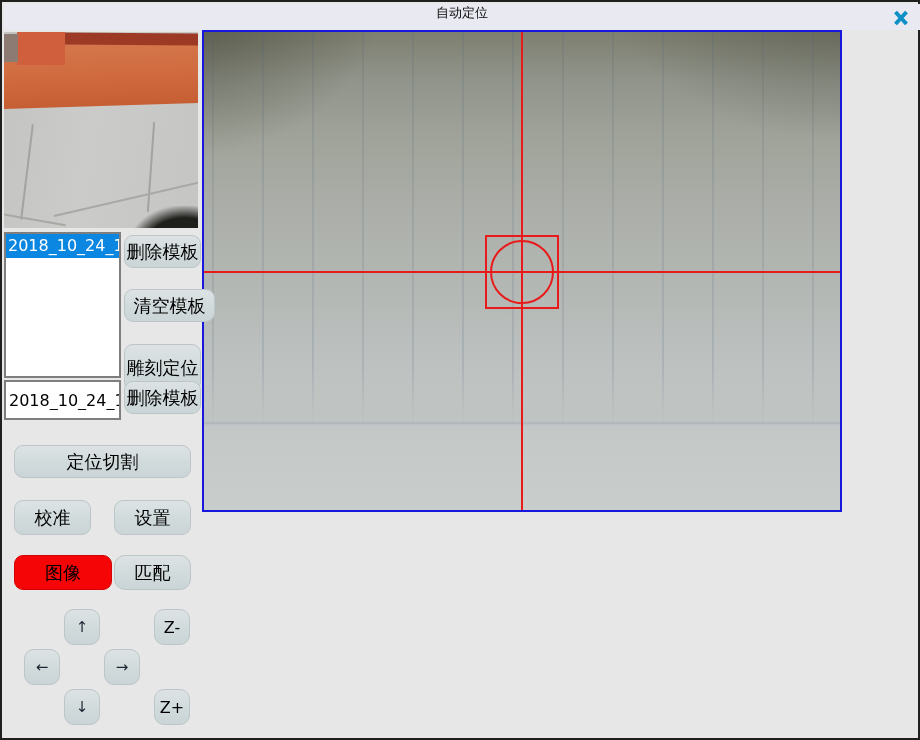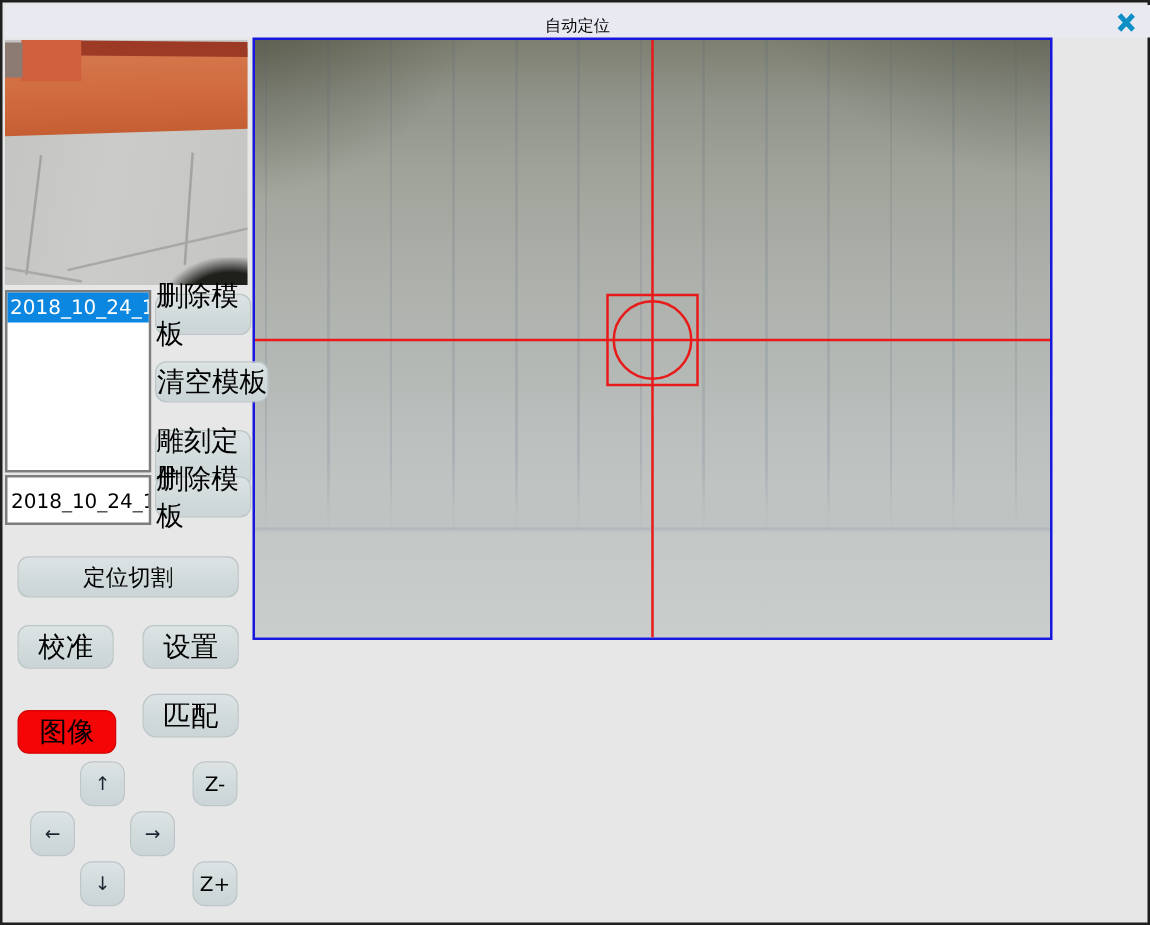--- a/index.html
+++ b/index.html
@@ -7,21 +7,21 @@
     font-family:"DejaVu Sans","Liberation Sans",sans-serif;
     background:#e7e7e7;
   }
   .frame{
     position:absolute;left:0;top:0;width:920px;height:740px;
     border:2px solid #1f1f1f;box-sizing:border-box;background:#e7e7e7;
   }
   
   .titlebar{
     position:absolute;left:2px;top:2px;width:916px;height:26px;
-    background:#e9e9f1;display:flex;align-items:flex-end;justify-content:center;
+    background:#e9e9f1;display:flex;align-items:flex-start;justify-content:center;
   }
   .title-text{font-size:13px;color:#0a0a0a;}
   .close-btn{
     position:absolute;right:8px;top:3px;width:22px;height:22px;
     display:flex;align-items:center;justify-content:center;cursor:pointer;
   }
   
   .camera{
     position:absolute;left:200px;top:28px;width:636px;height:478px;
     border:2px solid #1717dd;overflow:hidden;
@@ -82,31 +82,31 @@
     border:2px solid #7e7e7e;box-sizing:border-box;background:#ffffff;
     font-family:"DejaVu Sans","Liberation Sans",sans-serif;
     font-size:16px;color:#000;padding:0 0 0 3px;outline:none;
   }
   
   .btn{
     position:absolute;box-sizing:border-box;
     background:linear-gradient(180deg,#dde3e4 0%,#d2dbdc 50%,#cbd4d6 100%);
     border:1px solid #bcc5c7;border-radius:9px;
     display:flex;align-items:center;justify-content:center;
-    font-size:22px;color:#000;cursor:pointer;user-select:none;
+    font-size:18px;color:#000;cursor:pointer;user-select:none;
   }
   .btn.red{background:#f50505;border-color:#d40404;}
   .b-del{left:122px;top:233px;width:77px;height:33px;}
   .b-clr{left:122px;top:287px;width:91px;height:33px;}
   .b-eng{left:122px;top:342px;width:77px;height:47px;}
   .b-add{left:122px;top:379px;width:77px;height:33px;}
   .b-cut{left:12px;top:443px;width:177px;height:33px;font-size:18px;}
   .b-cal{left:12px;top:498px;width:77px;height:35px;}
   .b-set{left:112px;top:498px;width:77px;height:35px;}
-  .b-img{left:12px;top:553px;width:79px;height:35px;margin-top:13px;}
+  .b-img{left:12px;top:553px;width:98px;height:35px;}
   .b-mat{left:112px;top:553px;width:77px;height:35px;border-radius:11px;}
   .jog{
     border-radius:10px;width:36px;height:36px;font-size:15px;color:#1d2433;
   }
   .j-up{left:62px;top:607px;}
   .j-zm{left:152px;top:607px;font-size:16px;color:#000;}
   .j-lf{left:22px;top:647px;}
   .j-rt{left:102px;top:647px;}
   .j-dn{left:62px;top:687px;}
   .j-zp{left:152px;top:687px;font-size:16px;color:#000;}

